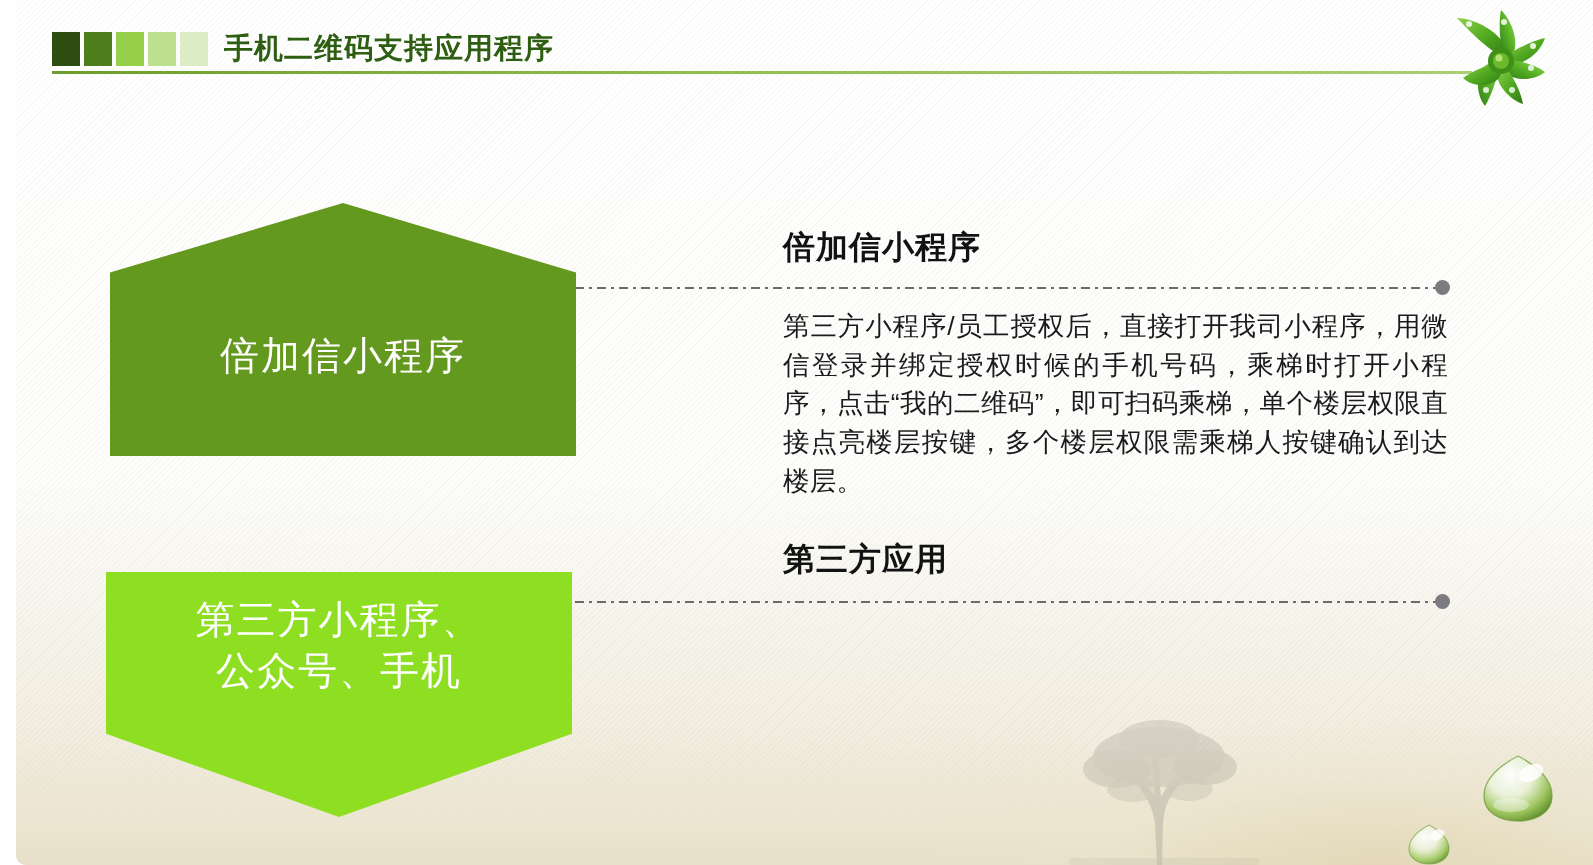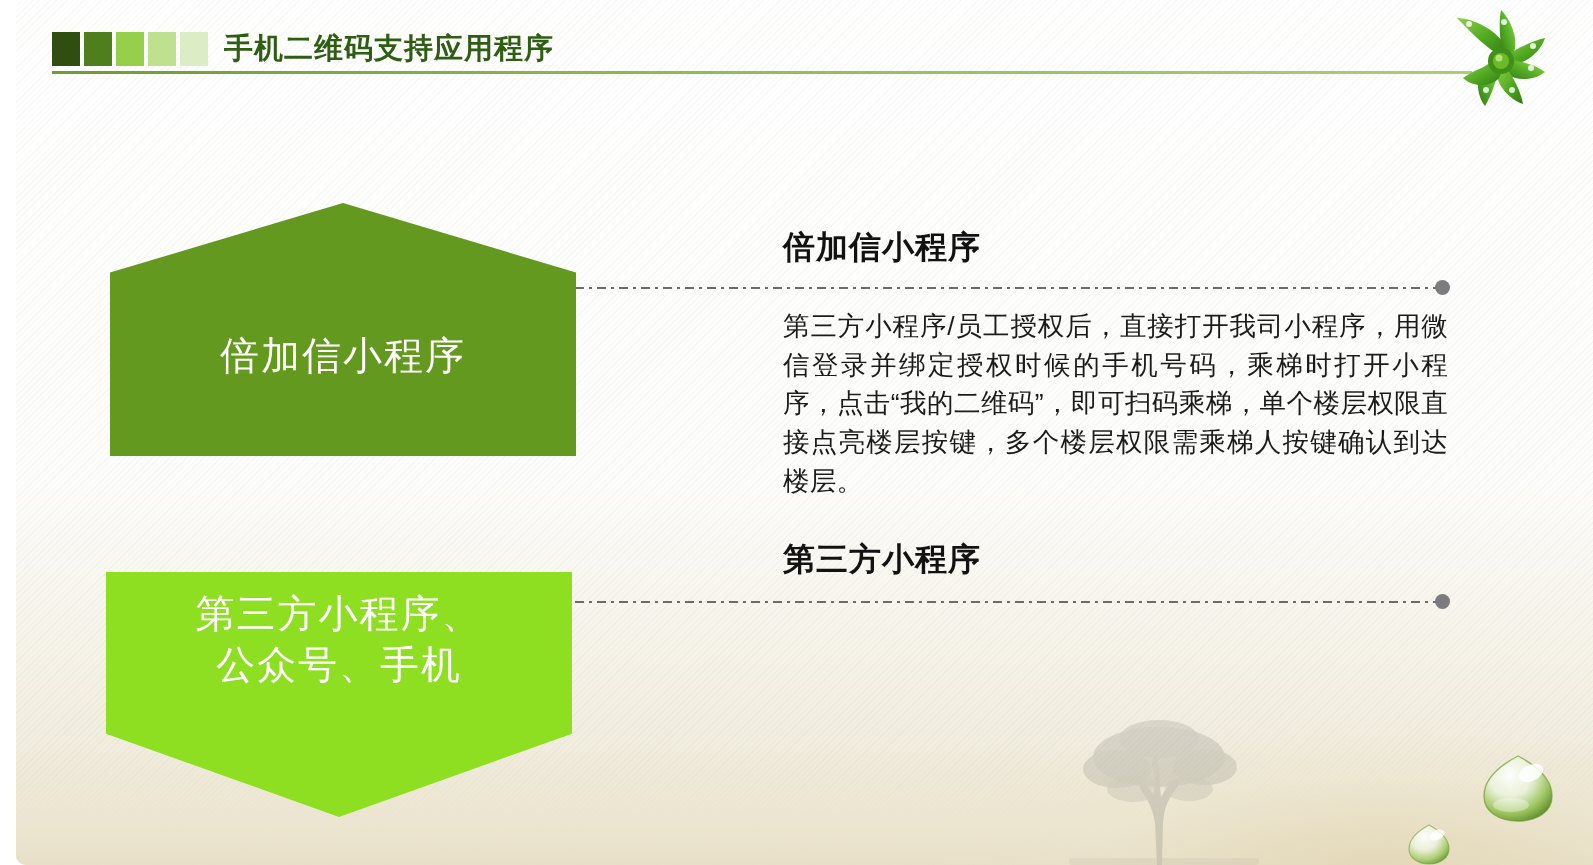--- a/index.html
+++ b/index.html
@@ -211,28 +211,28 @@
     <div class="conn-line"></div>
     <div class="conn-dot-left"></div>
     <div class="conn-dot-right"></div>
   </div>
 
   <div class="shape shape-up" style="left:94px; top:203px; width:466px; height:253px; background:#64991f;">
     <span style="padding-top:52px;">倍加信小程序</span>
   </div>
 
   <div class="shape shape-down" style="left:90px; top:572px; width:466px; height:245px; background:#8ede22; align-items:flex-start;">
-    <span style="padding-top:16px; display:block;">
+    <span style="padding-top:22px; display:block;">
       <span style="display:block;">第三方小程序、</span>
       <span style="display:block;">公众号、手机</span>
     </span>
   </div>
 
   <div class="panel" style="left:767px; top:226px; width:665px;">
     <div class="panel-title">倍加信小程序</div>
     <div class="panel-body" style="margin-top:37px;">第三方小程序/员工授权后，直接打开我司小程序，用微信登录并绑定授权时候的手机号码，乘梯时打开小程序，点击“我的二维码”，即可扫码乘梯，单个楼层权限直接点亮楼层按键，多个楼层权限需乘梯人按键确认到达楼层。</div>
   </div>
 
   <div class="panel" style="left:767px; top:538px; width:665px;">
-    <div class="panel-title">第三方小程序</div>
+    <div class="panel-title">第三方应用</div>
   </div>
 
 </div>
 
 </body></html>

